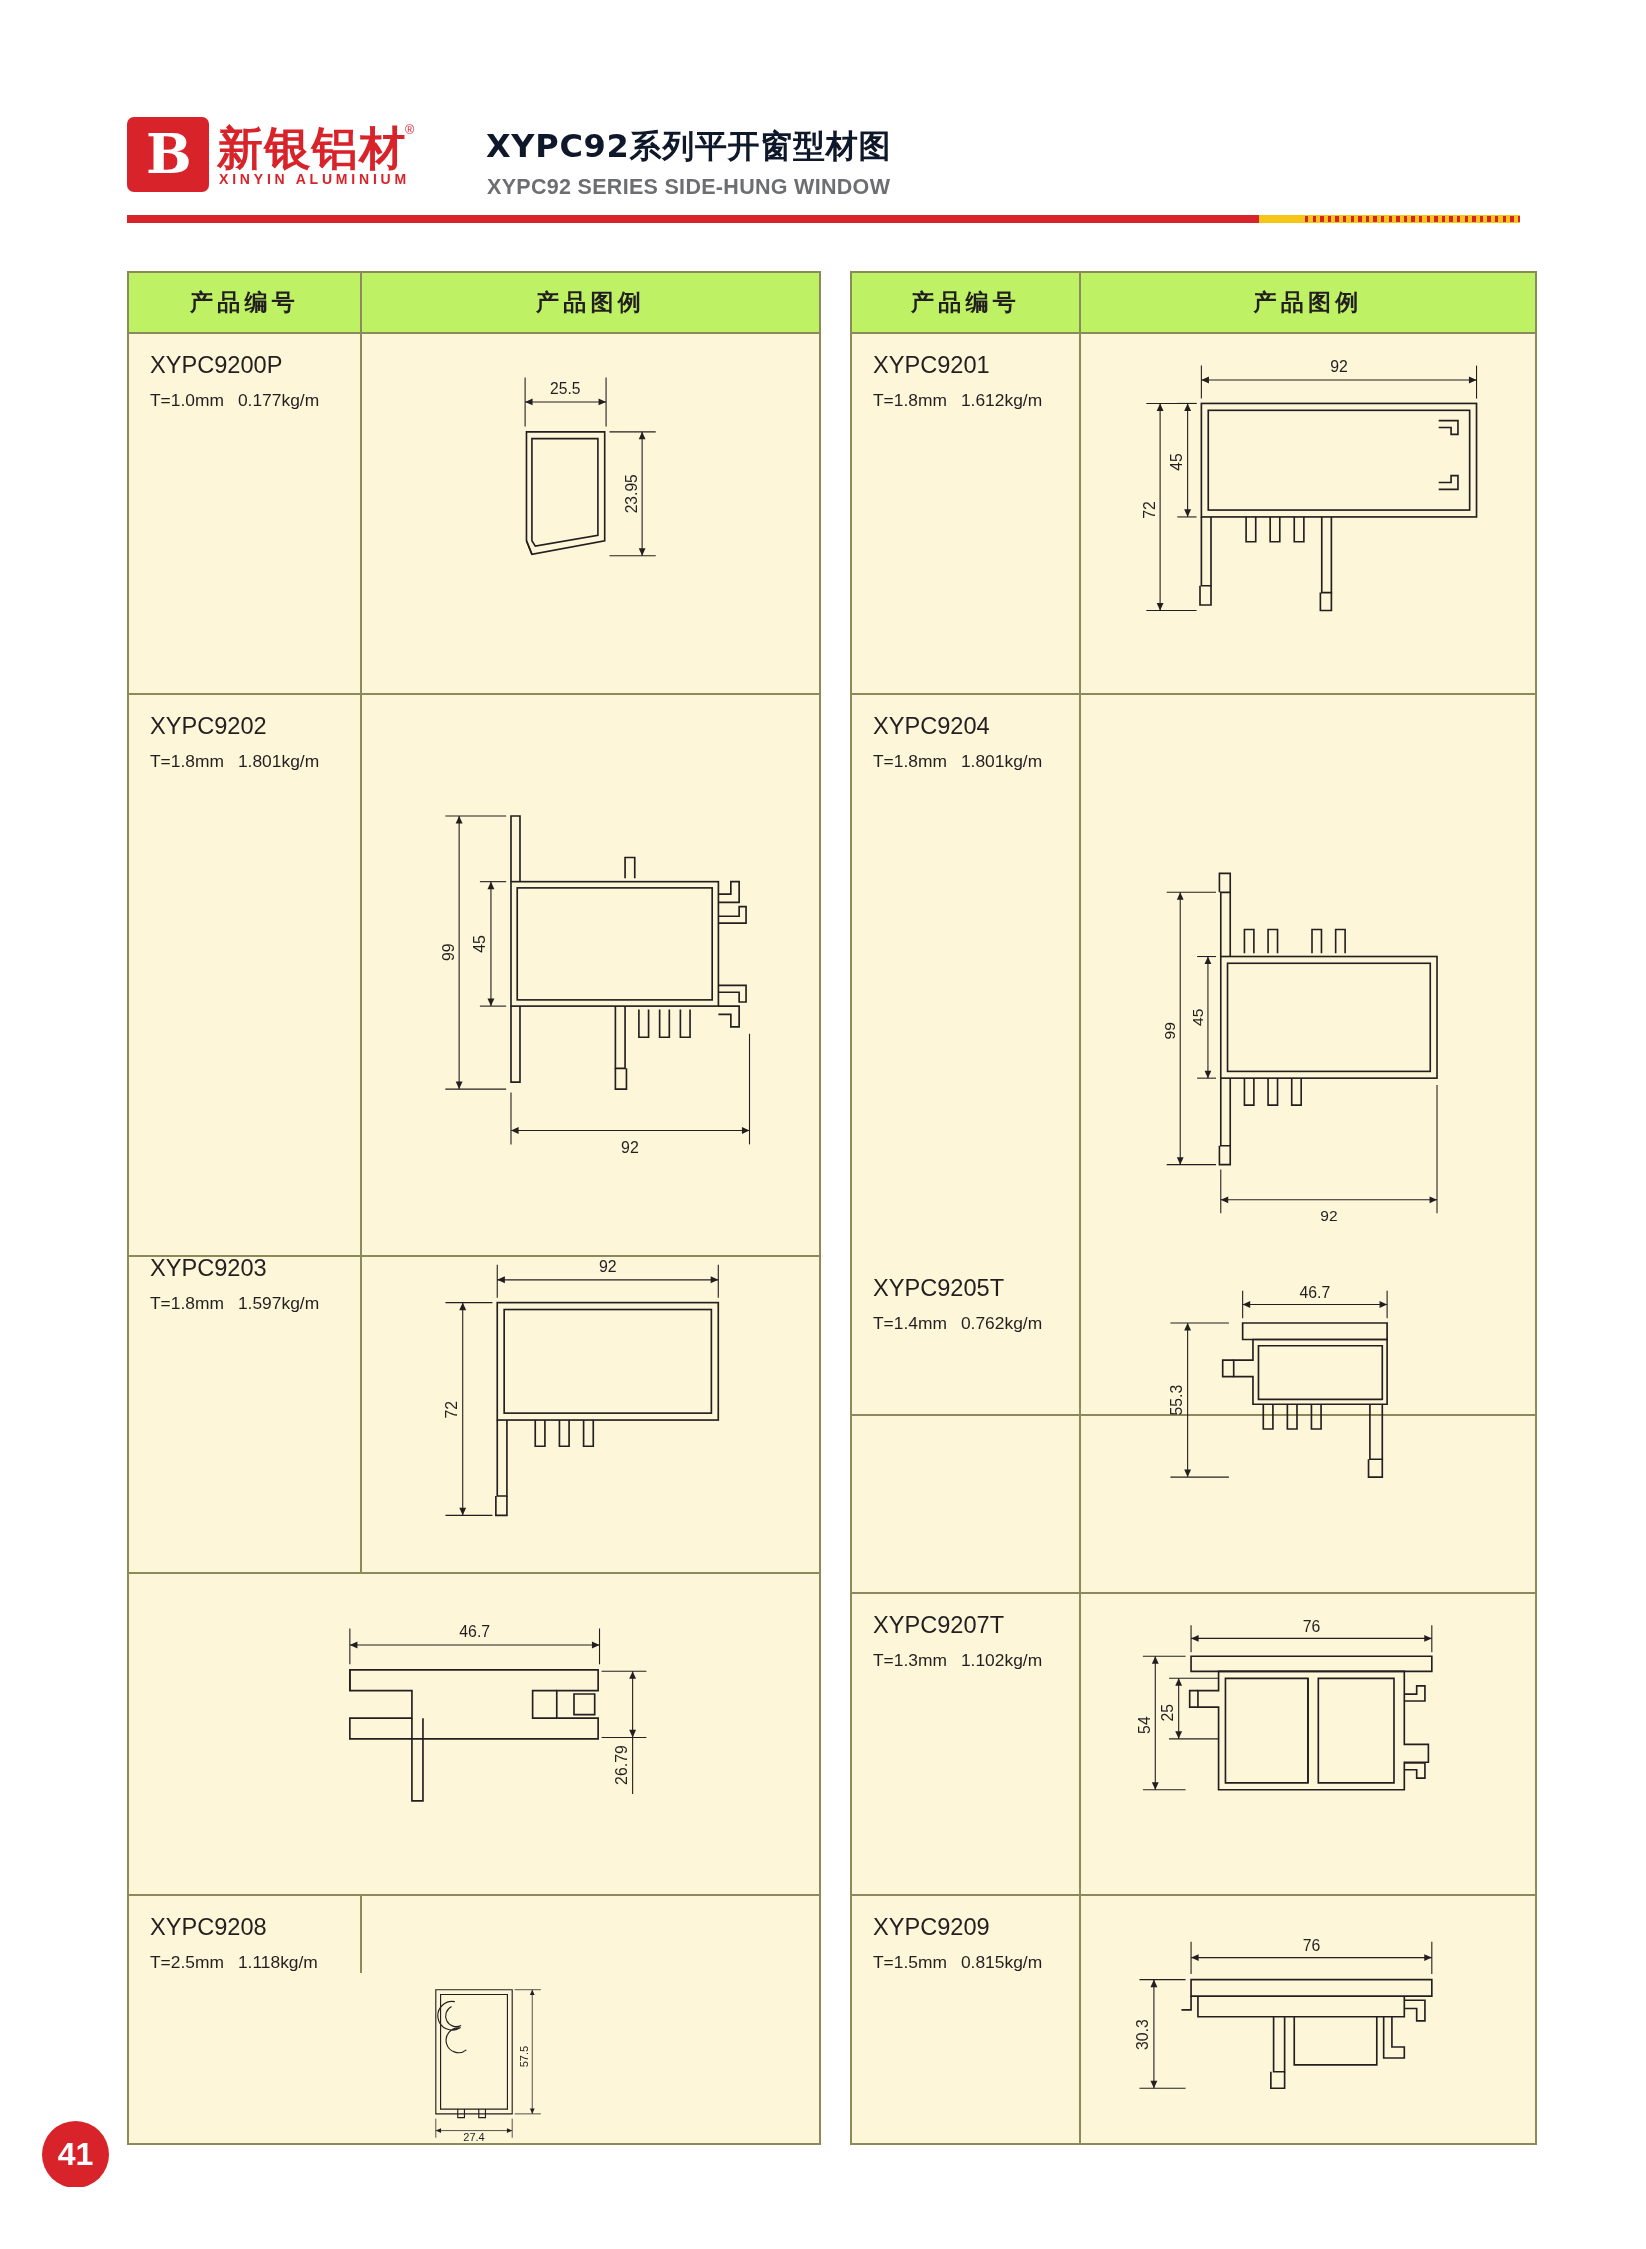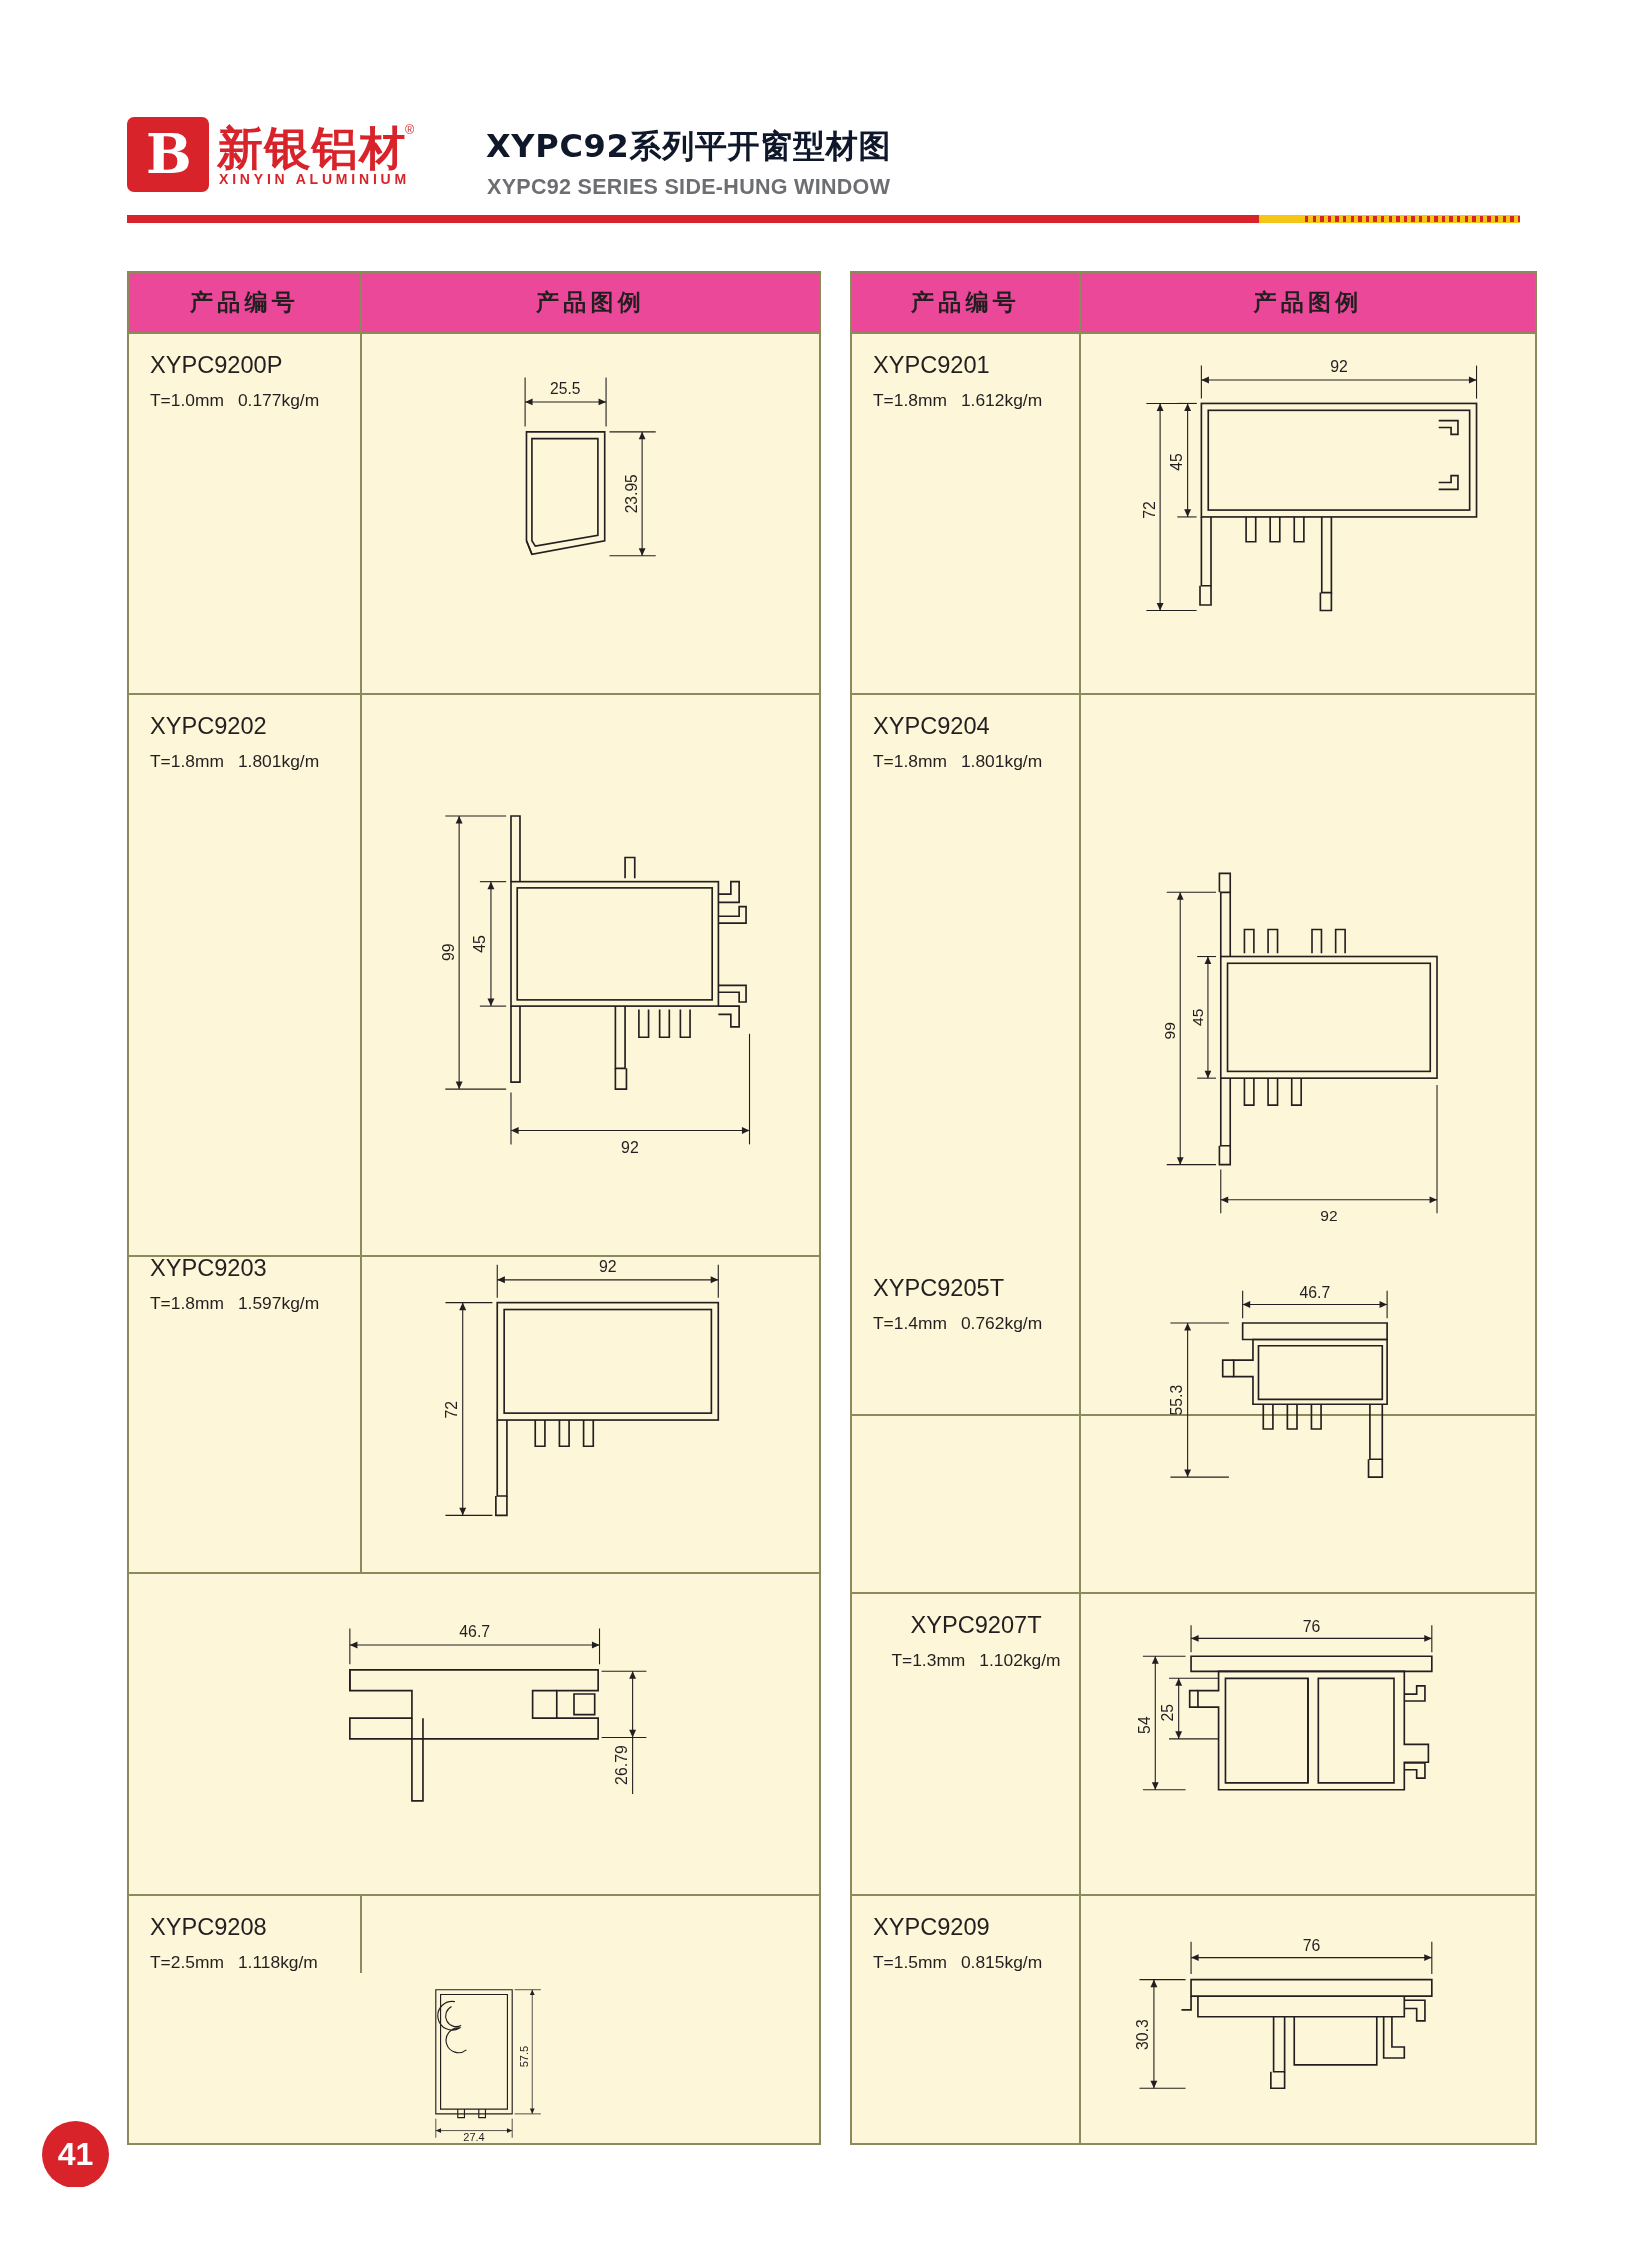--- a/index.html
+++ b/index.html
@@ -133,21 +133,21 @@
     background: #fdf6d8;
   }
   #tbl-left { left: 127px; top: 271px; width: 694px; height: 1874px; }
   #tbl-right { left: 850px; top: 271px; width: 687px; height: 1874px; }
 
   .hdr-row {
     position: absolute;
     left: 0; top: 0;
     width: 100%;
     height: 61px;
-    background: #ec4899;
+    background: #bef264;
     box-sizing: border-box;
     border-bottom: 2.1px solid #8a8a5a;
     display: flex;
   }
   .hdr-cell {
     box-sizing: border-box;
     height: 100%;
     display: flex;
     align-items: center;
     justify-content: center;
@@ -563,21 +563,21 @@
             <line x1="155" y1="95" x2="155" y2="319"></line>
             <path d="M155 95 l-5 11 h10 z" fill="#231f20" stroke="none"></path>
             <path d="M155 319 l-5 -11 h10 z" fill="#231f20" stroke="none"></path>
           </g>
           <text x="340" y="58" font-family="Liberation Sans, sans-serif" font-size="23" fill="#231f20" text-anchor="middle">46.7</text>
           <text x="0" y="0" font-family="Liberation Sans, sans-serif" font-size="23" fill="#231f20" text-anchor="middle" transform="translate(147,207) rotate(-90)">55.3</text>
         </svg>
       </div>
     </div>
 
-    <div class="row" style="top:1321px;height:302px;text-align:center;">
+    <div class="row" style="top:1321px;height:302px;">
       <div class="cell-code">
         <div class="code">XYPC9207T</div>
         <div class="spec">
           <span>T=1.3mm</span><span class="gap"></span><span>1.102kg/m</span>
         </div>
       </div>
       <div class="cell-fig">
         <svg viewBox="0 0 660 435" preserveAspectRatio="xMidYMid meet">
           <g fill="none" stroke="#231f20" stroke-width="2.4">
             <path d="M160 90 l350 0 l0 22 l-350 0 z"></path>

